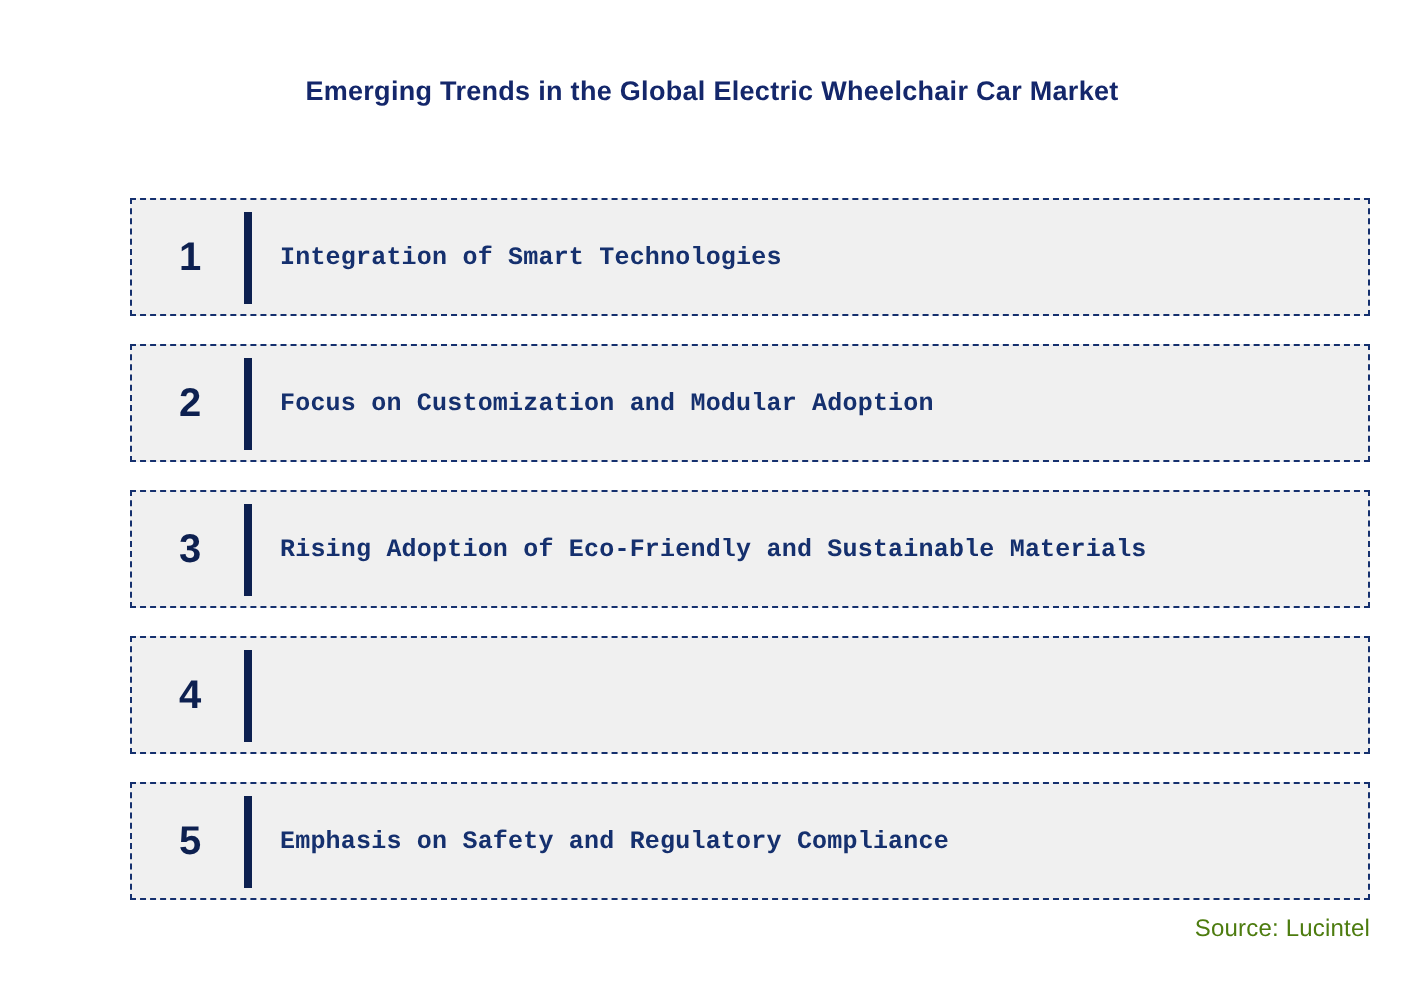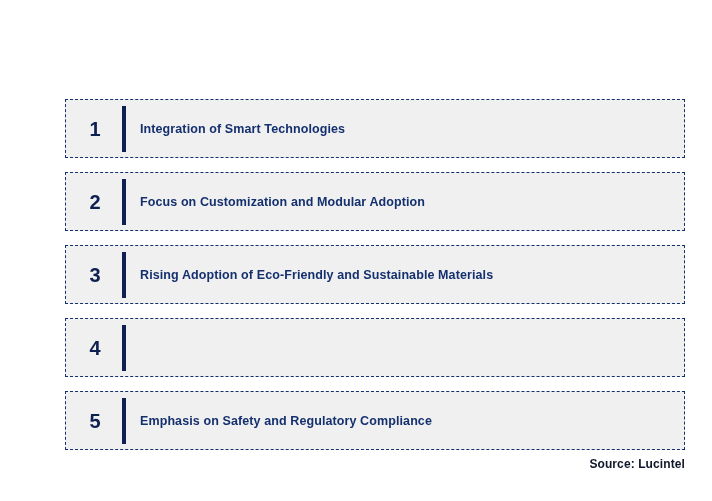--- a/index.html
+++ b/index.html
@@ -67,36 +67,38 @@
     height: 46px;
     background: #0d2050;
   }
   .trend-label {
     padding-left: 14px;
     font-size: 12.5px;
     font-weight: bold;
     color: #15306e;
     letter-spacing: 0.1px;
     white-space: nowrap;
+    font-family: Liberation Mono, monospace;
   }
   .source-note {
     position: absolute;
     top: 457px;
     right: 27px;
     font-size: 12px;
-    font-weight: bold;
-    color: #0f172a;
+    font-weight: normal;
+    color: #4d7c0f;
     letter-spacing: 0.1px;
   }
 </style>
 </head>
 <body>
 
 <div class="page">
 
+  <div class="page-title">Emerging Trends in the Global Electric Wheelchair Car Market</div>
 
   <div class="trend-list">
 
     <div class="trend-row">
       <div class="trend-number">1</div>
       <div class="trend-divider"></div>
       <div class="trend-label">Integration of Smart Technologies</div>
     </div>
 
     <div class="trend-row">

